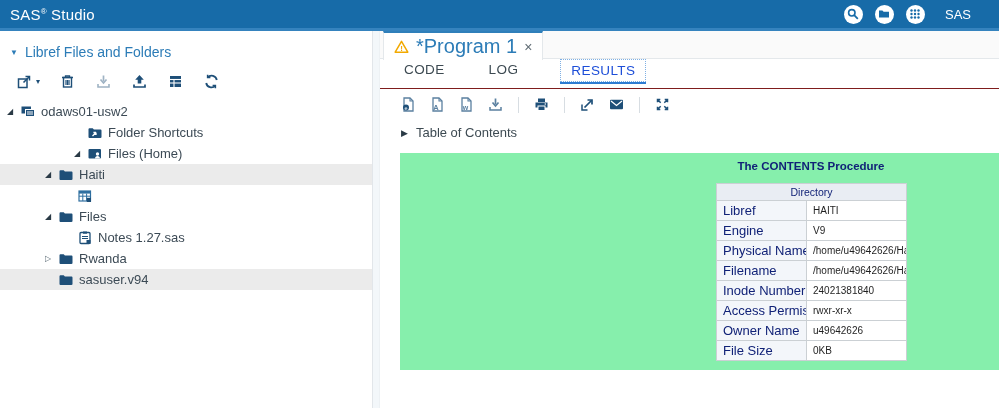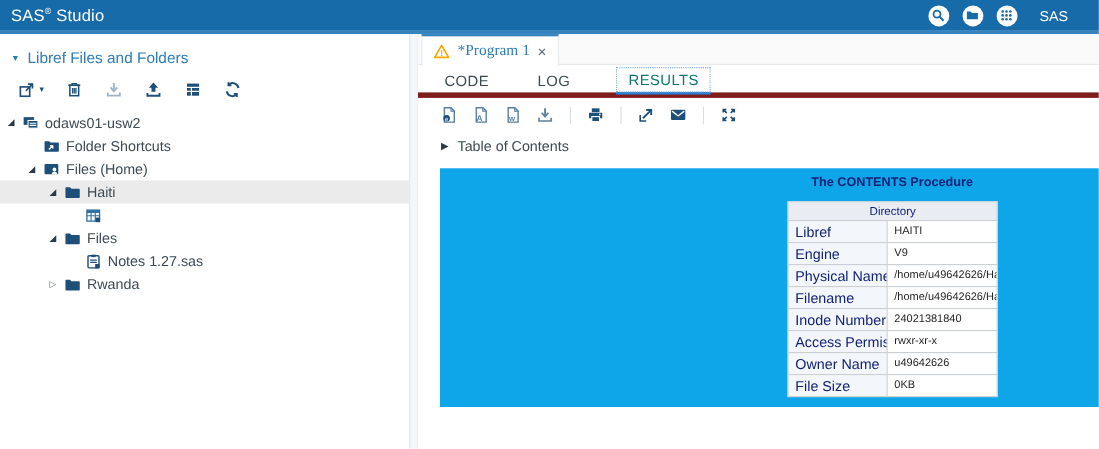--- a/index.html
+++ b/index.html
@@ -33,47 +33,47 @@
   .tool-btn .dd-caret { font-size: 8px; color: #1E4F78; margin-left: 3px; }
 
   .tree { font-size: 13px; }
   .trow { height: 21px; display: flex; align-items: center; cursor: pointer; white-space: nowrap; }
   .trow.sel { background: #EBEBEB; }
   .trow .exp { width: 13px; flex: 0 0 13px; font-size: 8px; color: #2A3A46; text-align: left;
                font-family: "DejaVu Sans", sans-serif; }
   .trow .exp.hollow { color: #5A6A74; }
   .trow .ticon { width: 16px; flex: 0 0 16px; margin-right: 5px; display: flex; align-items: center; }
   .lv0 { padding-left: 7px; }
-  .lv1 { padding-left: 26px; }
+  .lv1 { padding-left: 26px; margin-left: 48px; }
   .lv2 { padding-left: 45px; }
   .lv3 { padding-left: 64px; }
 
   
   .tabstrip { height: 28px; background: #FAFAFA; border-bottom: 1px solid #E4E8EB; display: flex; }
   .doc-tab { margin-left: 3px; margin-bottom: -1px; z-index: 1; height: 29px; background: #fff;
              border-top: 2px solid #2F7FBA; border-left: 1px solid #E4E8EB; border-right: 1px solid #E4E8EB;
              display: flex; align-items: center; gap: 7px; padding: 0 10px; cursor: pointer; }
-  .doc-tab-label { color: #2C7CB7; font-size: 14px; font-family: Liberation Serif, serif; }
+  .doc-tab-label { color: #2C7CB7; font-size: 20px; }
   .doc-close { color: #5F6B73; font-size: 14px; cursor: pointer; line-height: 1; }
 
   
-  .subtabs { display: flex; align-items: flex-end; height: 30px; padding-left: 22px; border-bottom: 5px solid #7f1d1d; gap: 40px; }
+  .subtabs { display: flex; align-items: flex-start; height: 30px; padding-left: 22px; border-bottom: 1px solid #7f1d1d; gap: 40px; }
   .subtab { font-size: 13.5px; color: #3D4A52; letter-spacing: .4px; cursor: pointer; padding: 3px 2px; }
-  .subtab.active { color: #0f766e; border: 1px dotted #7FB0E4; padding: 3px 10px; box-shadow: 0 2px 0 #2E7CD2; }
+  .subtab.active { color: #1d4ed8; border: 1px dotted #7FB0E4; padding: 3px 10px; box-shadow: 0 2px 0 #2E7CD2; }
 
   
   .res-toolbar { display: flex; align-items: center; gap: 12px; padding: 7px 0 5px 20px; }
   .res-toolbar .sep { width: 1px; height: 16px; background: #D7DDE2; margin: 0 2px; }
 
   
   .toc-row { display: flex; align-items: center; gap: 8px; padding: 7px 0 0 21px; font-size: 13px; color: #3D4A52; cursor: pointer; }
   .toc-row .caret { font-size: 9px; color: #2A3A46; }
 
   
-  .results-panel { margin: 13px 0 0 20px; height: 217px; background: #0ea5e9; overflow: hidden; }
+  .results-panel { margin: 13px 0 0 20px; height: 217px; background: #86efac; overflow: hidden; }
   .sas-output { margin-left: 316px; width: 190px; padding-top: 7px; }
   .proc-title { font-size: 11.5px; font-weight: bold; color: #112277; text-align: center; margin-bottom: 11px; white-space: nowrap; }
   table.sas-table { border-collapse: collapse; table-layout: fixed; width: 190px;
                     border: 1px solid #AEB3B8; background: #fff; }
   table.sas-table th, table.sas-table td { border: 1px solid #CBD0D4; padding: 2px 6px; white-space: nowrap; overflow: hidden; }
   th.dir-header { background: #E9EDF3; color: #112277; font-size: 10.5px; font-weight: normal; text-align: center; height: 16px; }
   td.k { background: #F3F6FA; color: #112277; font-size: 13px; font-weight: normal; width: 90px; height: 14px; }
   td.v { background: #FFFFFF; color: #1F1F1F; font-size: 10px; width: 100px; }
 
   svg { display: block; }
@@ -274,20 +274,29 @@
       </div>
       <div class="trow lv2">
         <span class="exp hollow">▷</span>
         <span class="ticon">
           <svg width="16" height="16" viewBox="0 0 16 16">
               <path d="M1.5 4.2c0-.5.4-.9.9-.9h3.3l1.2 1.3h6.7c.5 0 .9.4.9.9v6.6c0 .5-.4.9-.9.9H2.4c-.5 0-.9-.4-.9-.9z" fill="#1E4F78"></path>
             </svg>
         </span>
         <span class="tlabel">Rwanda</span>
       </div>
+      <div class="trow lv2 sel">
+        <span class="exp"></span>
+        <span class="ticon">
+          <svg width="16" height="16" viewBox="0 0 16 16">
+              <path d="M1.5 4.2c0-.5.4-.9.9-.9h3.3l1.2 1.3h6.7c.5 0 .9.4.9.9v6.6c0 .5-.4.9-.9.9H2.4c-.5 0-.9-.4-.9-.9z" fill="#1E4F78"></path>
+            </svg>
+        </span>
+        <span class="tlabel">sasuser.v94</span>
+      </div>
     </div>
   </div>
 
   <div class="splitter"></div>
 
   <div class="main">
     <div class="tabstrip">
       <div class="doc-tab">
         <span>
           <svg width="15" height="14" viewBox="0 0 15 14">

